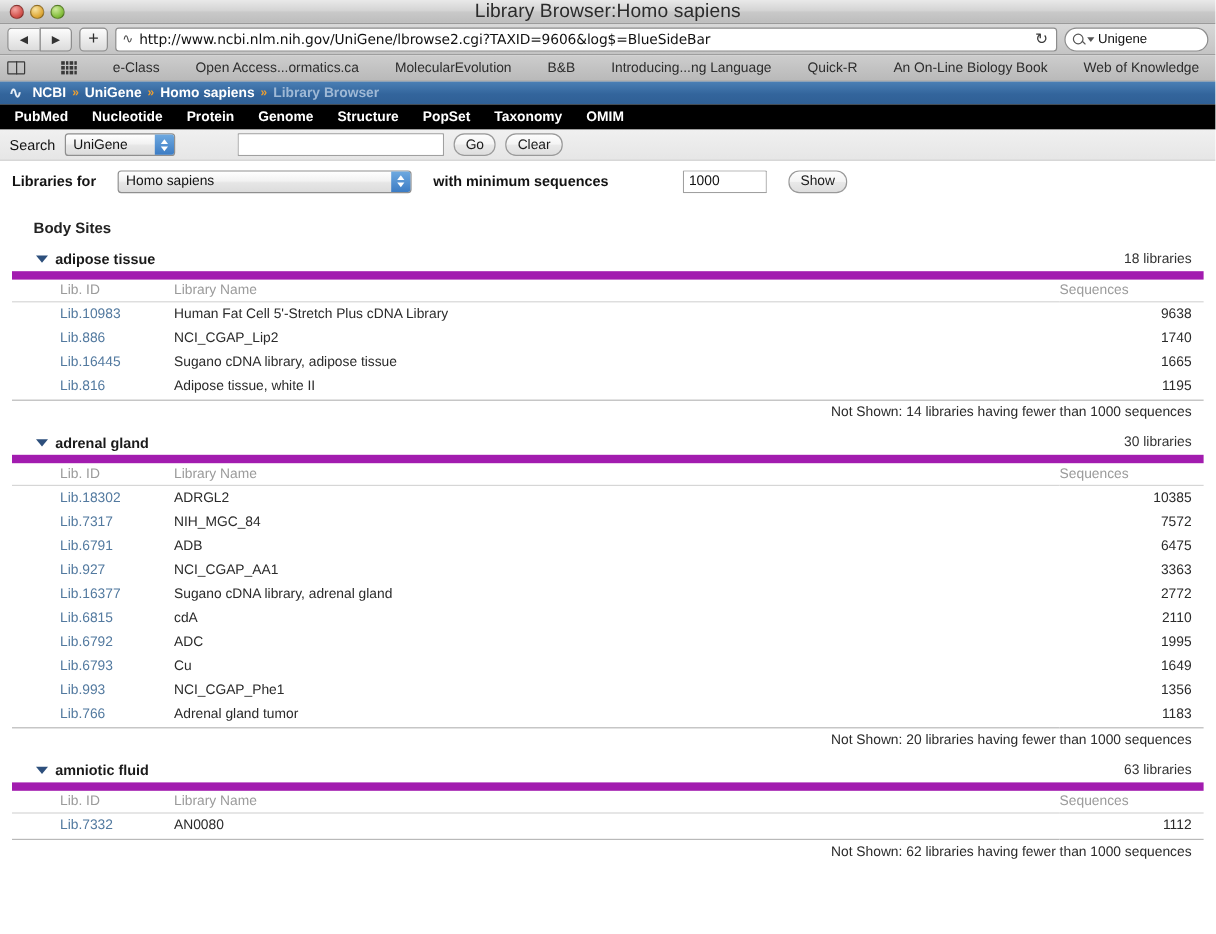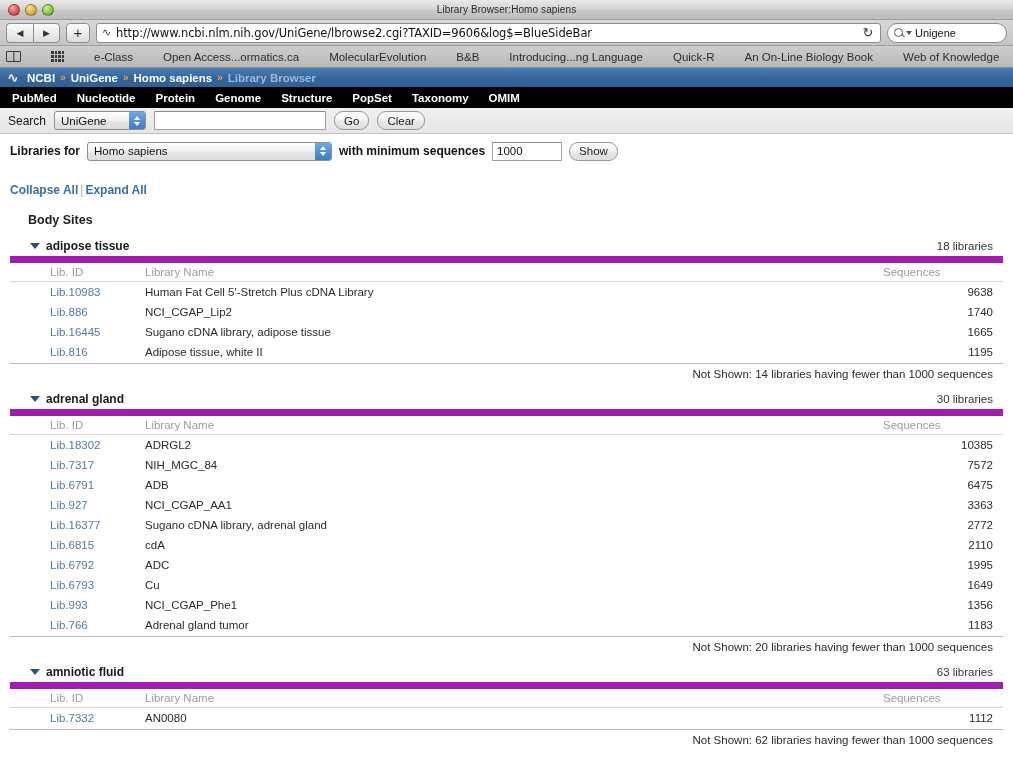--- a/index.html
+++ b/index.html
@@ -17,21 +17,21 @@
   .window { width: 1013px; height: 778px; position: relative; }
 
   .titlebar {
     height: 20px;
     background: linear-gradient(to bottom, #e9e9e9 0%, #d3d3d3 48%, #c9c9c9 52%, #bdbdbd 100%);
     border-bottom: 1px solid #9a9a9a;
     position: relative;
     display: flex; align-items: center; justify-content: center;
   }
   .title-text {
-    font-size: 10px; color: #2b2b2b; font-weight: normal;
+    font-size: 16px; color: #2b2b2b; font-weight: normal;
     letter-spacing: .1px;
   }
   .traffic {
     position: absolute; left: 8px; top: 4px;
     display: flex; gap: 5px; align-items: center;
   }
   .light {
     width: 12px; height: 12px; border-radius: 50%;
     border: 1px solid rgba(0,0,0,.32);
   }
@@ -216,40 +216,41 @@
   input.mac-input {
     height: 19px;
     background: #ffffff;
     border: 1px solid #a0a0a0;
     border-top-color: #8c8c8c;
     border-radius: 1px;
     font-size: 11.5px; color: #111;
     padding: 0 4px;
     font-family: "Liberation Sans", sans-serif;
     outline: none;
+    margin-left: 44px;
   }
   .mac-btn {
     height: 19px;
     min-width: 30px;
     background: linear-gradient(to bottom, #fdfdfd 0%, #f4f4f4 48%, #e9e9e9 52%, #dedede 100%);
     border: 1px solid #999;
     border-radius: 9px;
     font-size: 11.5px; color: #1a1a1a;
     padding: 0 9px;
     display: inline-flex; align-items: center; justify-content: center;
     font-family: "Liberation Sans", sans-serif;
   }
   .mac-btn.sq { border-radius: 9px; }
 
   
   .filter-strip {
     height: 35px;
     background: #ffffff;
     display: flex; align-items: center;
-    padding: 0 10px; gap: 7px;
+    padding: 0 10px; gap: 18px;
     border-bottom: 1px solid #ffffff;
   }
 
   
   .content {
     padding: 14px 10px 0 10px;
     background: #ffffff;
   }
   .toplinks {
     font-size: 12px; margin-bottom: 16px; color: #888;
@@ -427,23 +428,20 @@
           <i class="down"></i>
         </span>
     </span>
     <span class="lbl b">with minimum sequences</span>
     <input class="mac-input" style="width: 70px;" type="text" value="1000">
     <span class="mac-btn sq">Show</span>
   </div>
 
   <div class="content">
 
-    <div class="toplinks">
-      <a href="#">Collapse All</a><span class="bar">|</span><a href="#">Expand All</a>
-    </div>
 
     <div class="section-title">Body Sites</div>
 
     <div id="bodysites">
         <div class="bodysite">
           <div class="bs-header">
             <span class="tri"></span>
             <span class="bs-name">adipose tissue</span>
             <span class="bs-count">18 libraries</span>
           </div>

